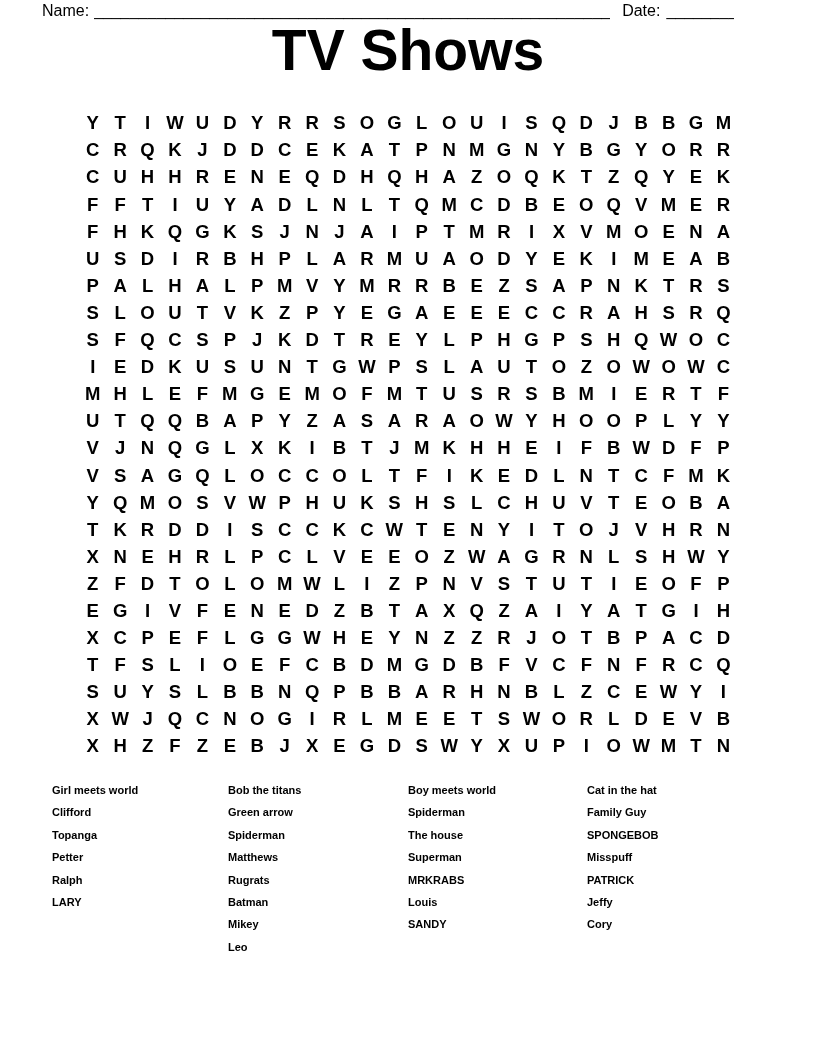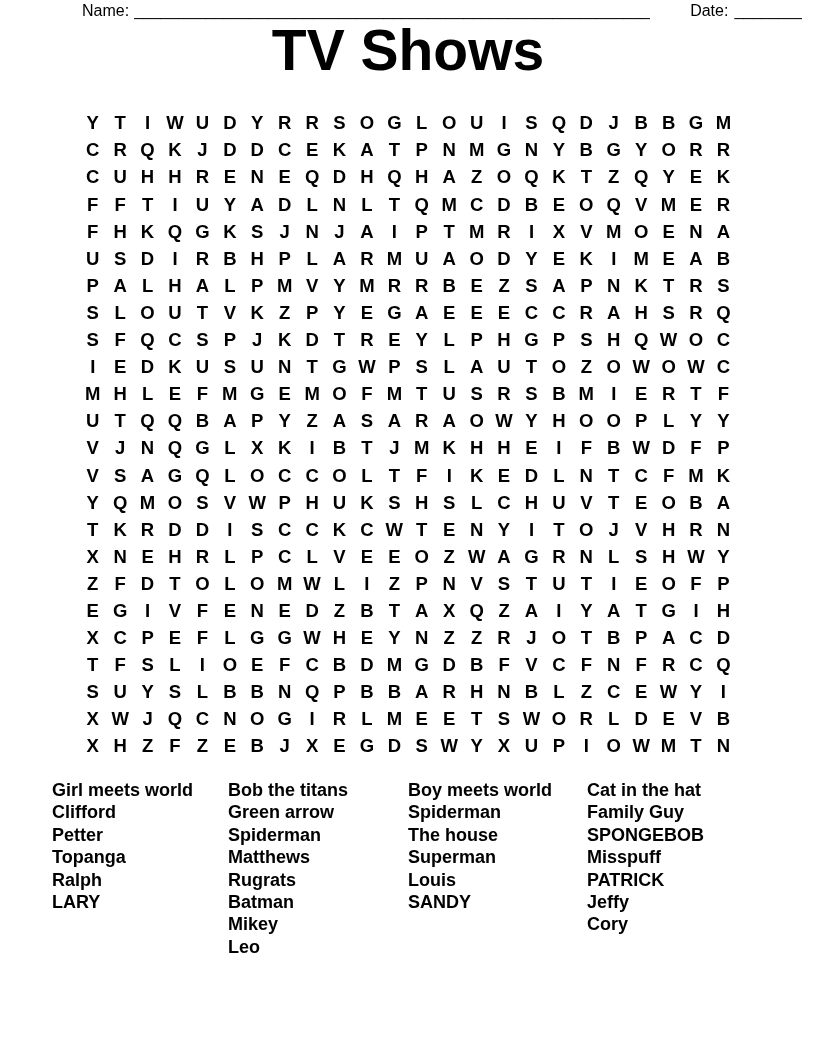--- a/index.html
+++ b/index.html
@@ -23,21 +23,20 @@
     left: 42px;
     width: 695px;
     height: 22px;
     display: flex;
     align-items: baseline;
     font-size: 16px;
     white-space: nowrap;
   }
   .label {
     flex: 0 0 auto;
-    margin-left: 40px;
   }
   .fill-line {
     overflow: hidden;
     letter-spacing: 0;
     flex: 0 0 auto;
   }
   .name-line { width: 516px; margin-left: 5px; }
   .date-gap  { width: 12px; }
   .date-line { width: 68px; margin-left: 6px; }
 
@@ -80,21 +79,21 @@
     top: 779px;
     left: 52px;
     display: flex;
   }
   .word-col { flex: 0 0 auto; }
   .word-col-1 { width: 176px; }
   .word-col-2 { width: 180px; }
   .word-col-3 { width: 179px; }
   .word-col-4 { width: auto;  }
   .word-item {
-    font-size: 18px;
+    font-size: 11px;
     font-weight: bold;
     line-height: 22.4px;
     white-space: nowrap;
   }
 </style>
 </head>
 <body>
 
 <div class="header-row">
   <span class="label">Name:</span>
@@ -730,40 +729,41 @@
       <span class="grid-cell">M</span>
       <span class="grid-cell">T</span>
       <span class="grid-cell">N</span>
     </div>
   </div>
 
 <div class="word-list">
   <div class="word-col word-col-1">
       <div class="word-item">Girl meets world</div>
       <div class="word-item">Clifford</div>
+      <div class="word-item">Topanga</div>
       <div class="word-item">Petter</div>
-      <div class="word-item">Topanga</div>
       <div class="word-item">Ralph</div>
       <div class="word-item">LARY</div>
     </div>
   <div class="word-col word-col-2">
       <div class="word-item">Bob the titans</div>
       <div class="word-item">Green arrow</div>
       <div class="word-item">Spiderman</div>
       <div class="word-item">Matthews</div>
       <div class="word-item">Rugrats</div>
       <div class="word-item">Batman</div>
       <div class="word-item">Mikey</div>
       <div class="word-item">Leo</div>
     </div>
   <div class="word-col word-col-3">
       <div class="word-item">Boy meets world</div>
       <div class="word-item">Spiderman</div>
       <div class="word-item">The house</div>
       <div class="word-item">Superman</div>
+      <div class="word-item">MRKRABS</div>
       <div class="word-item">Louis</div>
       <div class="word-item">SANDY</div>
     </div>
   <div class="word-col word-col-4">
       <div class="word-item">Cat in the hat</div>
       <div class="word-item">Family Guy</div>
       <div class="word-item">SPONGEBOB</div>
       <div class="word-item">Misspuff</div>
       <div class="word-item">PATRICK</div>
       <div class="word-item">Jeffy</div>

